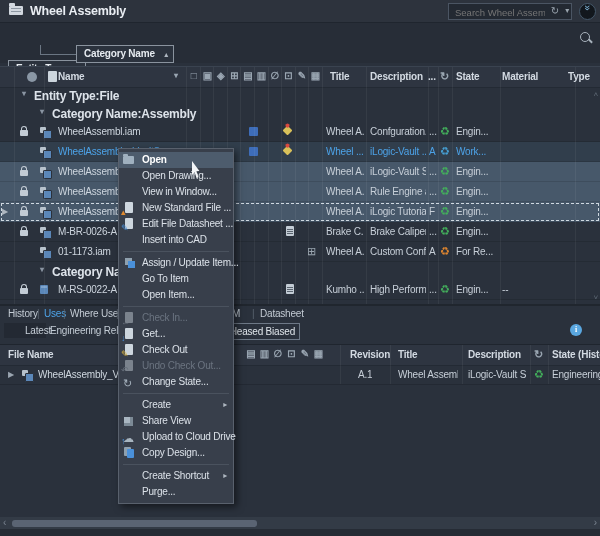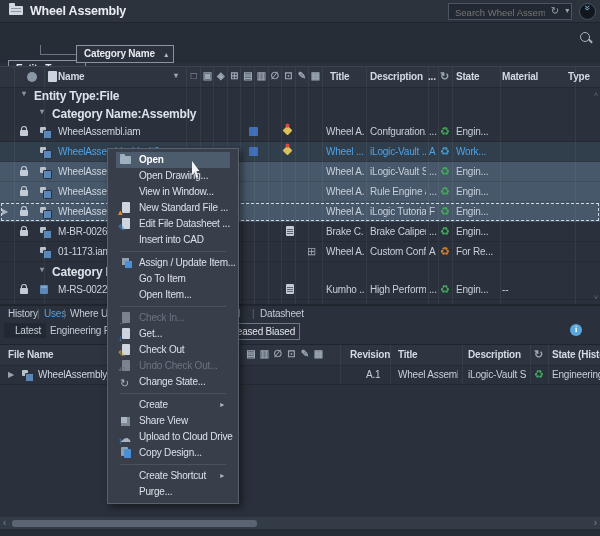--- a/index.html
+++ b/index.html
@@ -74,43 +74,43 @@
   .vscroll{position:absolute;right:2px;color:#5f6a76;font-size:8px;}
 
   
   #splitline{position:absolute;top:304px;left:0;width:600px;height:2px;background:#20262e;}
   #tabsrow{position:absolute;top:306px;left:0;width:600px;height:16px;background:#2a313c;}
   #tabsrow span{position:absolute;top:2px;font-size:10px;color:#c3cbd4;}
   #tabsrow .sep{color:#5a646f;}
   #tabsrow .active{color:#4da3e8;}
   #filterrow{position:absolute;top:322px;left:0;width:600px;height:20px;}
   #latest-chip{position:absolute;left:4px;top:1px;width:42px;height:15px;background:#232933;}
-  #latest-chip span{position:absolute;left:11px;top:2px;color:#c7cfd8;}
+  #latest-chip span{position:absolute;left:21px;top:2px;color:#c7cfd8;}
   #lifecycle-lbl{position:absolute;left:50px;top:3px;color:#c3ccd5;}
   #bias-box{position:absolute;left:186px;top:1px;width:112px;height:15px;border:1px solid #6e7987;text-align:right;}
   #bias-box span{margin-right:4px;line-height:15px;color:#dfe5ea;}
   .info-ic{position:absolute;left:570px;top:2px;width:12px;height:12px;border-radius:50%;background:#5aa7e0;color:#fff;
            font-weight:bold;font-size:8px;text-align:center;line-height:12px;font-family:"Liberation Serif",serif;}
 
   
   #lgrid-header{position:absolute;top:344px;left:0;width:600px;height:20px;background:#2e3541;border-top:1px solid #1f252e;border-bottom:1px solid #232a34;font-weight:bold;color:#d3dae2;}
   #lgrid-header .hc{position:absolute;top:4px;}
   #lgrid-row{position:absolute;top:365px;left:0;width:600px;height:19px;border-bottom:1px solid rgba(0,0,0,0.15);}
   #lgrid-row .cell{position:absolute;top:4px;white-space:nowrap;overflow:hidden;}
   .expander{position:absolute;left:8px;top:5px;color:#9aa5b0;font-size:8px;}
 
   
   #hscroll{position:absolute;top:517px;left:0;width:600px;height:12px;background:#333b46;}
   #hscroll .arr{position:absolute;top:0;color:#7a8490;font-size:10px;line-height:12px;}
   #hthumb{position:absolute;left:12px;top:2.5px;width:245px;height:7px;background:#5a6473;border-radius:3px;}
   #statusstrip{position:absolute;top:529px;left:0;width:600px;height:7px;background:#262c35;}
 
   
-  #ctxmenu{position:absolute;left:107px;top:148px;width:114px;background:#383f4b;border:1px solid #59616d;
-           box-shadow:3px 3px 7px rgba(0,0,0,0.5);padding:3px 8px;z-index:50;}
+  #ctxmenu{position:absolute;left:118px;top:148px;width:114px;background:#383f4b;border:1px solid #59616d;
+           box-shadow:3px 3px 7px rgba(0,0,0,0.5);padding:3px 0;z-index:50;}
   .mi{position:relative;height:16px;line-height:16px;padding-left:23px;color:#dbe1e8;font-size:10px;white-space:nowrap;}
   .mi.hi{background:#4d5c6d;font-weight:bold;color:#fff;}
   .mi.dis{color:#6b7480;}
   .mi .sub{position:absolute;right:6px;font-size:8px;color:#aeb7c0;}
   .msep{height:1px;background:#4a525e;margin:3px 4px;}
   .mic{position:absolute;left:4px;top:2px;width:13px;height:12px;}
   .mic .pic{position:absolute;left:2px;top:0;width:8px;height:11px;background:#cdd6de;border-radius:1px;}
   .mic.dim{opacity:0.45;}
   .mic .ov{position:absolute;left:-2px;bottom:-3px;font-size:9px;line-height:9px;}
   .ov-blue{color:#4a90d9;} .ov-yel{color:#d9b23e;} .ov-org{color:#e08a2f;} .ov-grey{color:#9aa5af;}
@@ -355,21 +355,21 @@
     <span class="hc" style="left:350px;">Revision</span>
     <span class="hc" style="left:398px;">Title</span>
     <span class="hc" style="left:468px;">Description</span>
     <span class="hc" style="left:534px;top:2.5px;color:#9aa6b2;font-size:11px;">↻</span>
     <span class="hc nowrap" style="left:552px;width:48px;">State (History)</span>
   </div>
   <div id="lgrid-row">
     <span class="expander">▶</span>
     <span class="asm" style="left:22px;top:5px;"></span>
     <span class="cell nowrap" style="left:38px;width:95px;color:#cfd7df;">WheelAssembly_VaultSearch...</span>
-    <span class="cell" style="left:358px;margin-left:8px;">A.1</span>
+    <span class="cell" style="left:358px;">A.1</span>
     <span class="cell nowrap" style="left:398px;width:60px;">Wheel Assembl...</span>
     <span class="cell nowrap" style="left:468px;width:58px;">iLogic-Vault Sa...</span>
     <span class="sticon st-g" style="left:534px;">♻</span>
     <span class="cell nowrap" style="left:552px;width:48px;">Engineering ...</span>
   </div>
   <div id="lgridlines">
       <div class="gline" style="left: 214px; top: 345px; height: 39px;"></div>
       <div class="gline" style="left: 340px; top: 345px; height: 39px;"></div>
       <div class="gline" style="left: 390px; top: 345px; height: 39px;"></div>
       <div class="gline" style="left: 462px; top: 345px; height: 39px;"></div>

